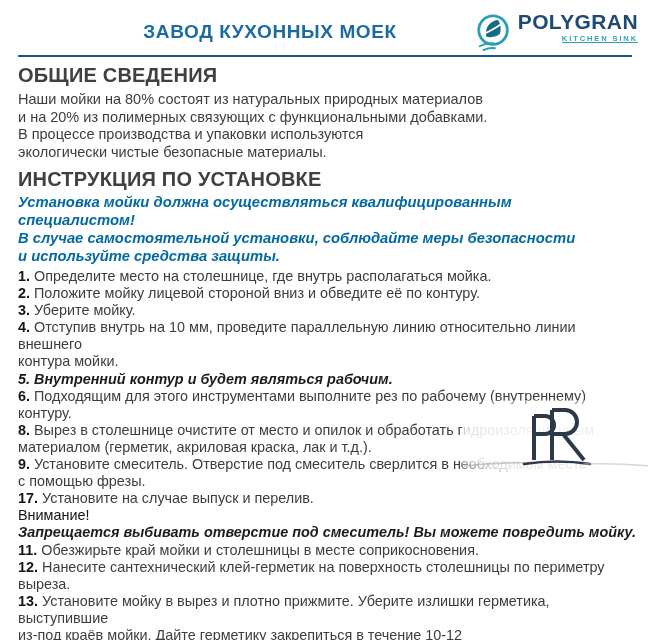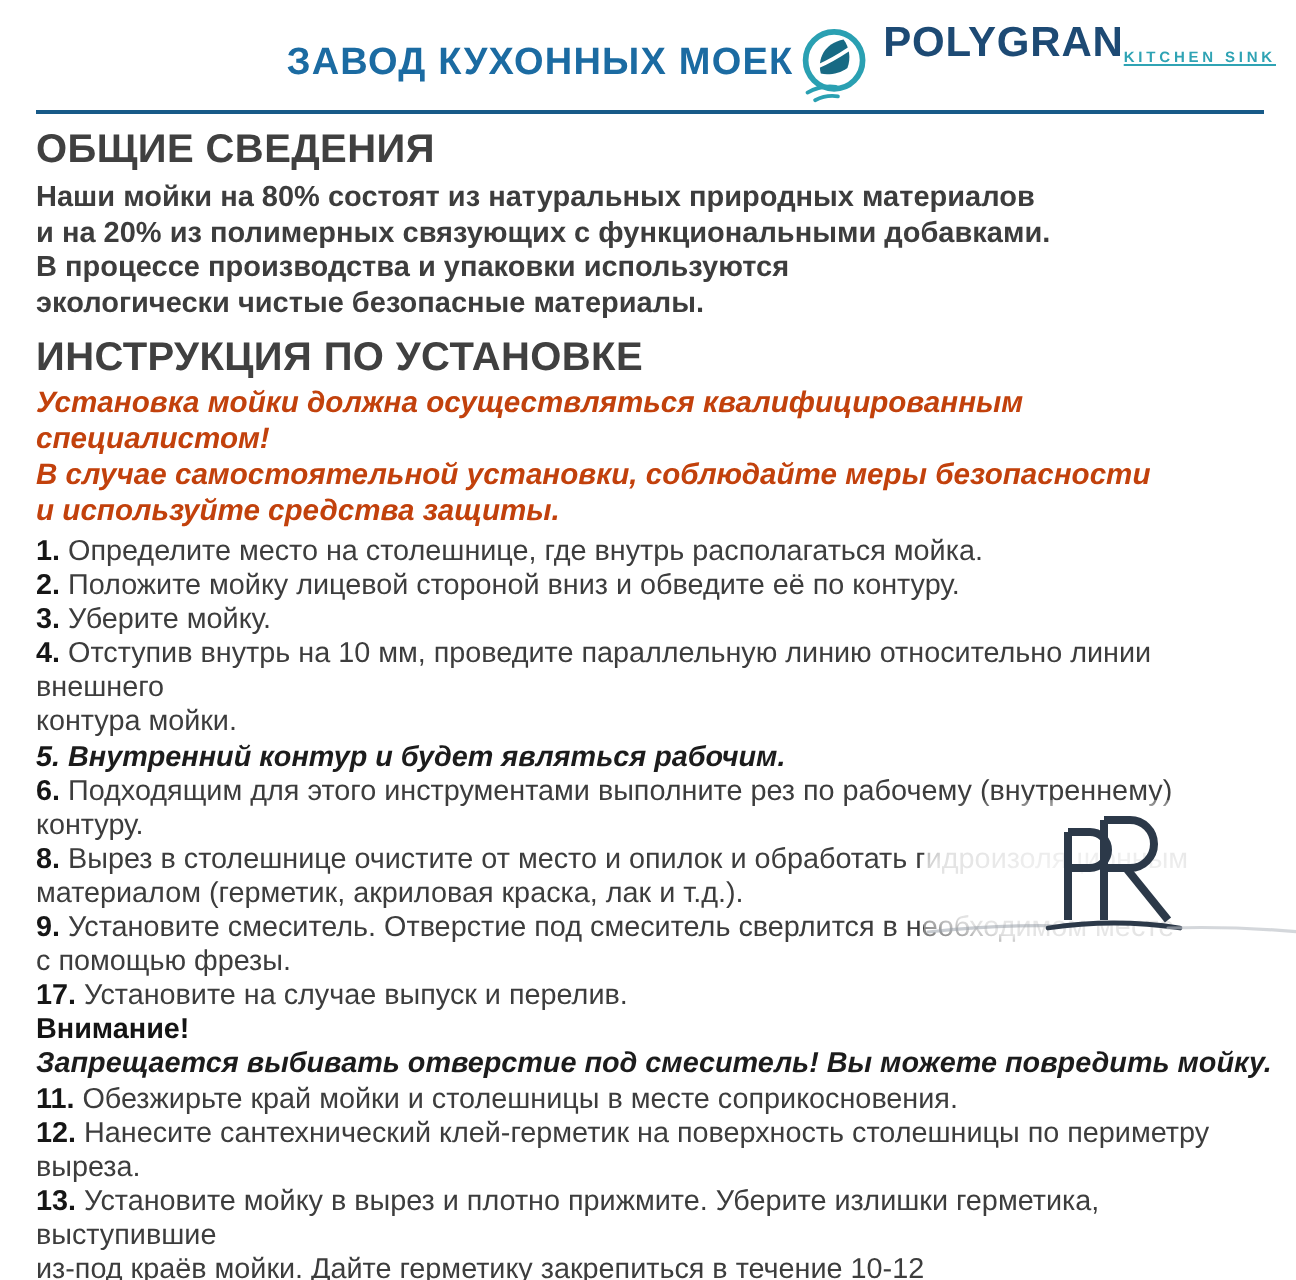--- a/index.html
+++ b/index.html
@@ -32,21 +32,21 @@
     color: #1b6ba2;
     white-space: nowrap;
   }
   .logo {
     position: absolute;
     right: -6px; top: 11px;
     display: flex;
     align-items: flex-start;
     gap: 5px;
   }
-  .logo-text { display: flex; align-items: flex-end; }
+  .logo-text { display: flex; flex-direction: column; align-items: flex-end; }
   .logo-brand {
     font-size: 21px;
     font-weight: 700;
     letter-spacing: 0.4px;
     color: #1d4a74;
     line-height: 22px;
   }
   .logo-tagline {
     font-size: 7.5px;
     font-weight: 700;
@@ -64,41 +64,40 @@
     line-height: 21px;
     margin: 8px 0 5px;
   }
   .section-heading.second { margin-top: 8px; margin-bottom: 3px; }
   .general-body {
     font-size: 14.5px;
     line-height: 17.5px;
     color: #3d3d3d;
     white-space: pre-line;
     margin: 0;
-    font-weight: bold;
   }
   .warning-intro {
     font-size: 14.8px;
     line-height: 18px;
     font-weight: 700;
     font-style: italic;
-    color: #c2410c;
+    color: #0369a1;
     white-space: pre-line;
     margin: 0 0 3px;
   }
   
   .instruction-list {
     font-size: 14.4px;
     line-height: 17.1px;
     color: #3d3d3d;
     width: 618px;
   }
   .li { white-space: pre-line; }
   .li .num { font-weight: 800; color: #161616; }
-  .li.bold { font-weight: 700; color: #141414; }
+  .li.bold { font-weight: 400; color: #141414; }
   .li.bold-italic { font-weight: 700; font-style: italic; color: #1c1c1c; }
   .li.bold-italic .num { font-style: italic; }
   
   .watermark {
     position: absolute;
     right: -4px; bottom: 6px;
     width: 190px; height: 74px;
     background: radial-gradient(ellipse at 45% 55%,
         rgba(255,255,255,0.97) 0%,
         rgba(255,255,255,0.85) 55%,

